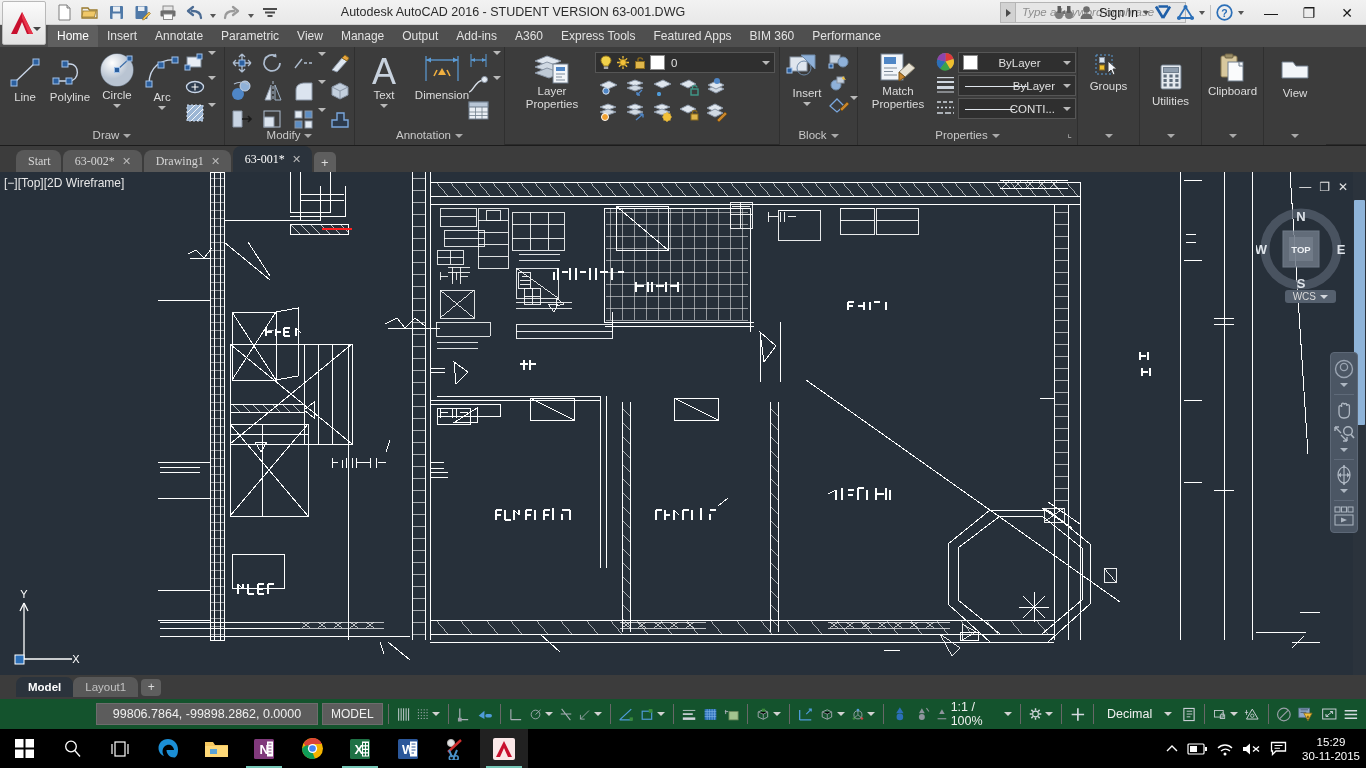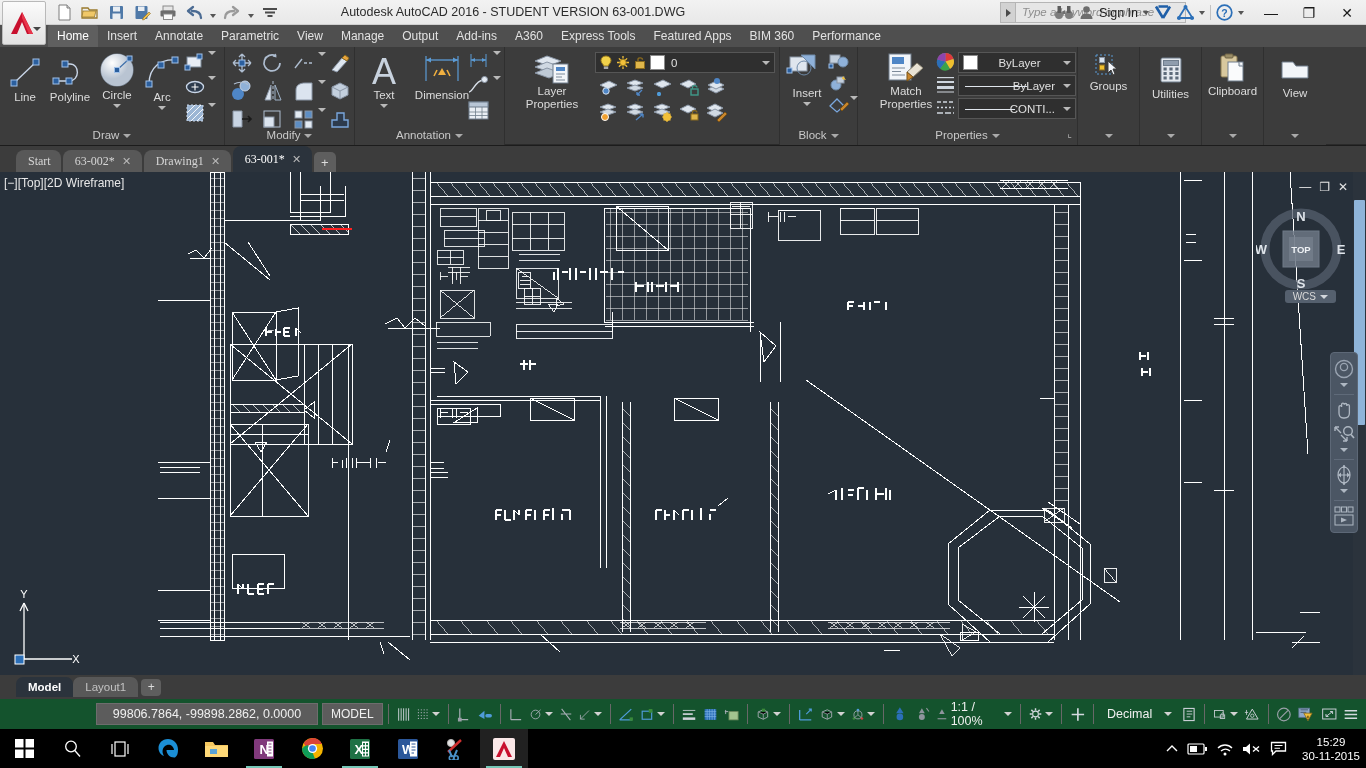--- a/index.html
+++ b/index.html
@@ -633,21 +633,21 @@
       <div class="smbtn" style="left:70px;top:53px"><span class="dcaret"></span></div>
     </div>
     <div class="ptitle">
         <span>Block</span>
         <i></i>
       </div>
   </div>
 
   <div class="panel" style="width:220px">
     <div class="body">
-      <div class="bigbtn" style="left:12px;top:4px;width:72px;">
+      <div class="bigbtn" style="left:4px;top:4px;width:72px;">
         <svg width="46" height="34" viewBox="0 0 46 34">
           <rect x="6" y="3" width="22" height="26" fill="#f2f5f9" stroke="#6f7d8c"></rect>
           <rect x="9" y="6" width="12" height="7" fill="#4f86c6"></rect>
           <path d="M9 17 H22 M9 20.5 H18 M9 24 H22" stroke="#7d8a99"></path>
           <path d="M24 21 L34 12 L40 17 L30 26 Z" fill="#e8e2d4" stroke="#8a8370"></path>
           <path d="M30 26 L24 30 L24 21 Z" fill="#c8862e" stroke="#7a5214"></path>
         </svg>
         <span class="lbl">Match</span>
         <span class="lbl">Properties</span>
       </div>
@@ -717,21 +717,21 @@
         <path d="M14 8 L14 20 L17 17 L19 22 L21 21 L19 16 L23 16 Z" fill="#f2f5f9" stroke="#3a3a3a"></path>
       </svg>
       <span style="font-size:11.5px;color:#dcdcdc;margin-top:3px">Groups</span>
     </div>
     <div class="ptitle">
         <i></i>
       </div>
   </div>
 
   <div class="panel" style="width:62px">
-    <div class="body" style="display:flex;flex-direction:column;align-items:center;padding-top:9px">
+    <div class="body" style="display:flex;flex-direction:column;align-items:center;padding-top:16px">
       <svg width="26" height="28" viewBox="0 0 26 28">
         <rect x="3" y="2" width="20" height="24" rx="1.5" fill="#e4e9ef" stroke="#6f7d8c"></rect>
         <rect x="5.5" y="4.5" width="15" height="5" fill="#8f9dad" stroke="#6f7d8c"></rect>
         <g fill="#5d6b7a">
           <rect x="5.5" y="11.5" width="3.2" height="3"></rect>
             <rect x="11.4" y="11.5" width="3.2" height="3"></rect>
             <rect x="17.3" y="11.5" width="3.2" height="3"></rect>
           <rect x="5.5" y="16" width="3.2" height="3"></rect>
             <rect x="11.4" y="16" width="3.2" height="3"></rect>
             <rect x="17.3" y="16" width="3.2" height="3"></rect>

